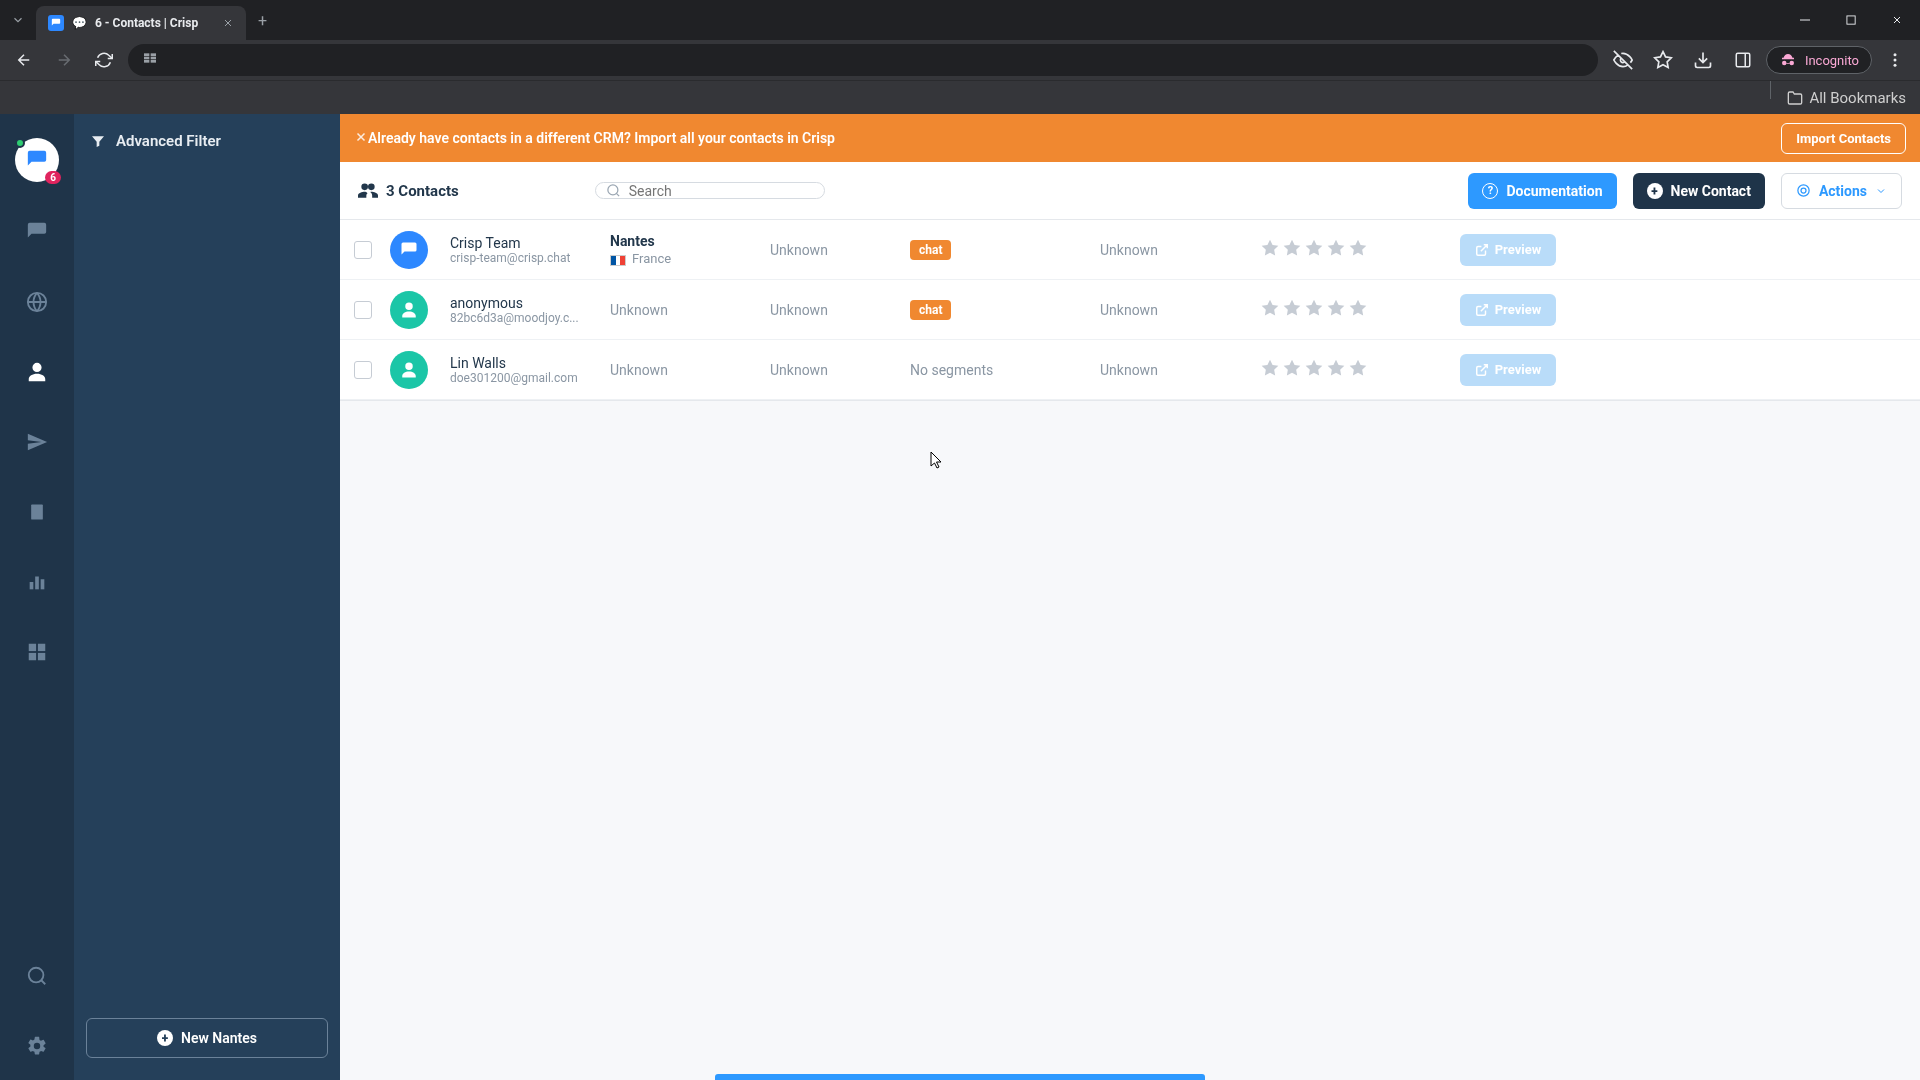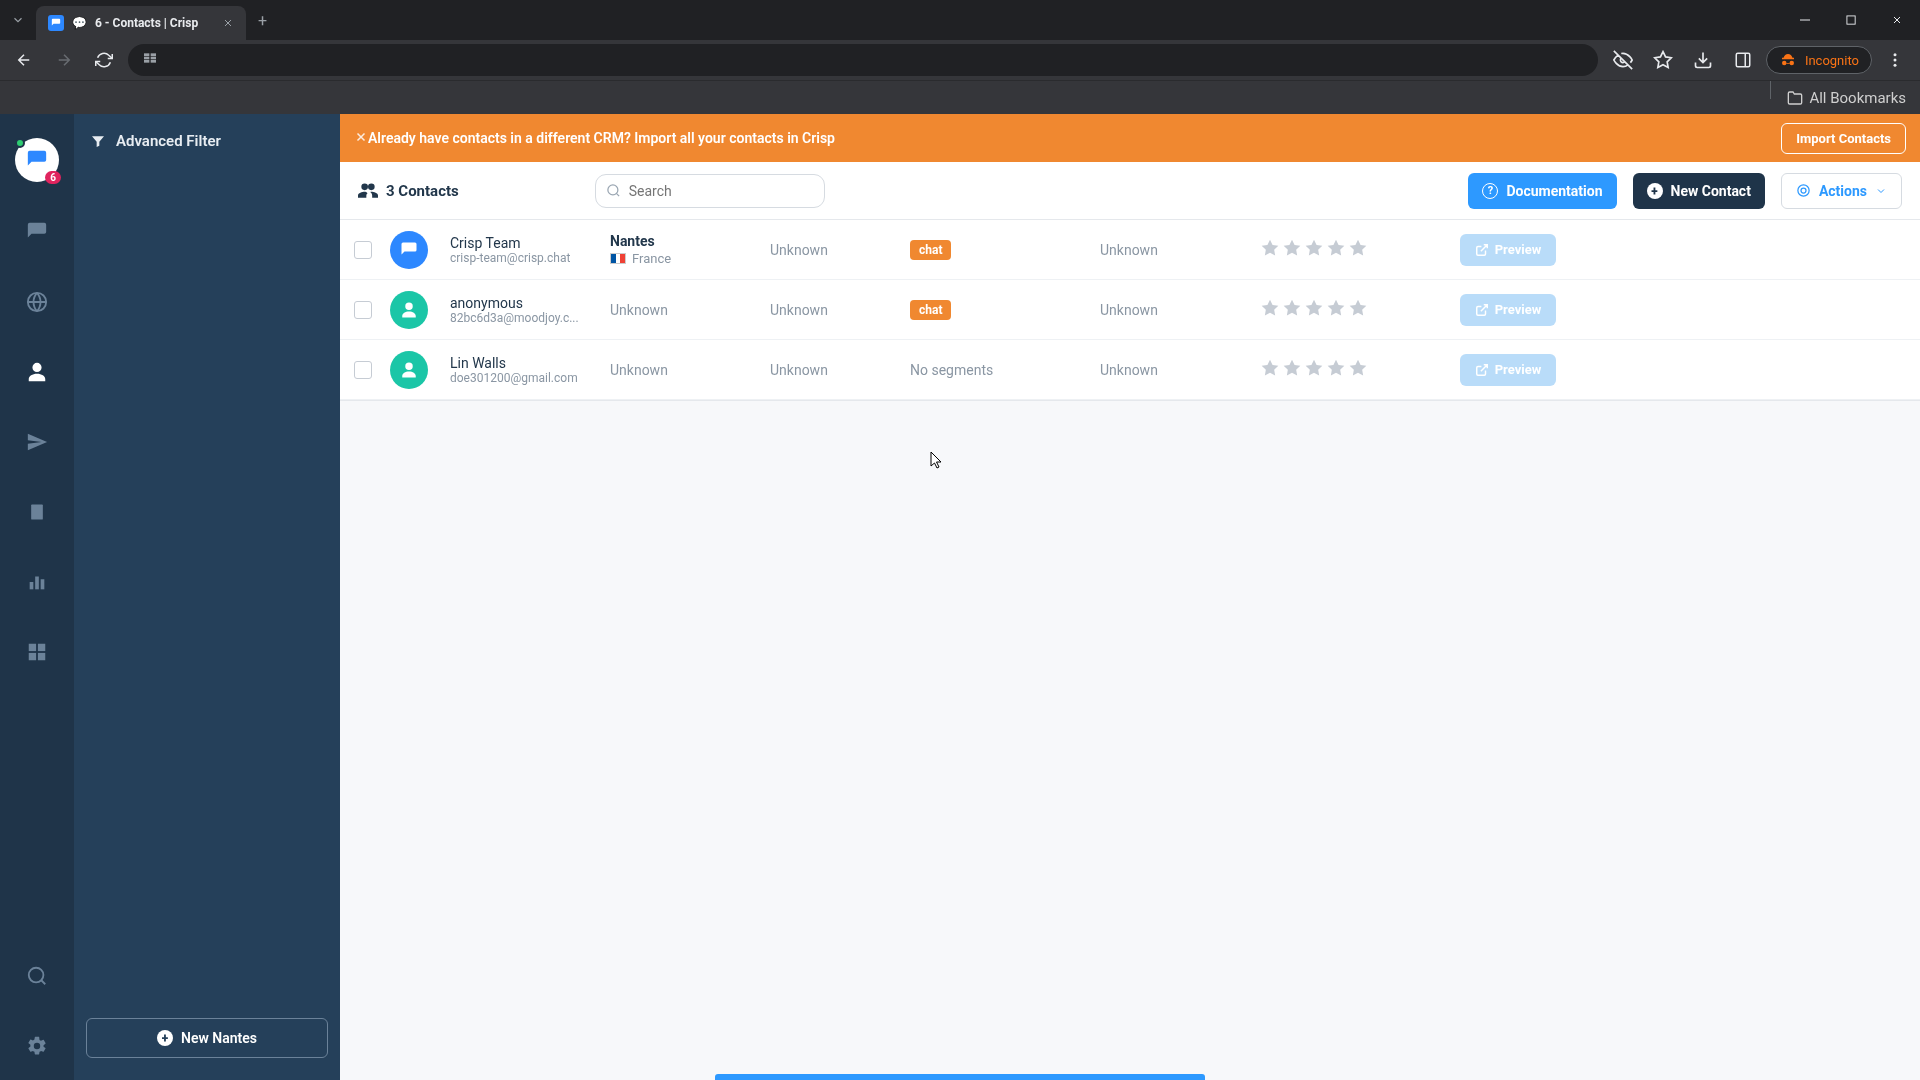--- a/index.html
+++ b/index.html
@@ -19,21 +19,21 @@
 
 .addr-bar { height:40px; background:#35363a; display:flex; align-items:center; padding:0 8px; gap:8px; }
 .nav-btn { width:32px; height:32px; display:flex; align-items:center; justify-content:center; color:#9aa0a6; border-radius:50%; cursor:pointer; }
 .nav-btn.disabled { opacity:.5; }
 .url-wrap { flex:1; height:32px; background:#202124; border-radius:16px; display:flex; align-items:center; padding:0 14px; gap:10px; }
 .url-icon { color:#9aa0a6; }
 .url { color:#cfcfcf; font-size:14px; flex:1; }
 .url .host { color:#e8eaed; }
 .right-icons { display:flex; align-items:center; gap:6px; }
 .ricon { width:34px; height:34px; display:flex; align-items:center; justify-content:center; color:#e8eaed; cursor:pointer; border-radius:50%; }
-.incognito-pill { display:flex; align-items:center; gap:8px; background:#202124; border:1px solid #5f6368; border-radius:16px; padding:4px 12px; color:#f97316; font-size:13px; }
+.incognito-pill { display:flex; align-items:center; gap:8px; background:#202124; border:1px solid #5f6368; border-radius:16px; padding:4px 12px; color:#f9a8d4; font-size:13px; }
 
 .bookmarks-bar { height:34px; background:#35363a; border-top:1px solid #2a2b2e; display:flex; justify-content:flex-end; padding:0 14px; gap:10px; color:#cfcfcf; font-size:15px; }
 .bm-divider { width:1px; height:18px; background:#5f6368; margin-right:6px; }
 .bm-item { display:flex; align-items:center; gap:6px; cursor:pointer; }
 
 
 .app { position:absolute; top:114px; left:0; right:0; bottom:0; display:flex; background:#fff; }
 
 
 .rail { width:74px; background:#1f3449; display:flex; flex-direction:column; align-items:center; padding-top:24px; gap:30px; }
@@ -54,21 +54,21 @@
 
 .main { flex:1; display:flex; flex-direction:column; background:#f7f8fa; min-width:0; }
 
 .banner { background:#f08830; height:48px; display:flex; align-items:center; padding:0 14px; gap:0; color:#fff; }
 .banner-x { cursor:pointer; opacity:.85; }
 .banner-text { font-size:14px; font-weight:600; }
 .banner-btn { margin-left:auto; border:1.5px solid #fff; background:transparent; color:#fff; padding:7px 14px; border-radius:6px; font-size:13px; font-weight:700; cursor:pointer; }
 
 .toolbar { height:58px; background:#fff; border-bottom:1px solid #e5e8ec; display:flex; align-items:center; padding:0 18px; gap:16px; }
 .count { display:flex; align-items:center; gap:8px; color:#22374b; font-weight:700; font-size:15px; }
-.search-wrap { width:230px; height:34px; border:1px solid #d6dbe1; border-radius:11px; display:flex; align-items:center; padding:0 10px; gap:8px; color:#9aa6b2; margin-left:120px; }
+.search-wrap { width:230px; height:17px; border:1px solid #d6dbe1; border-radius:11px; display:flex; align-items:center; padding:0 10px; gap:8px; color:#9aa6b2; margin-left:120px; }
 .search-wrap input { border:none; outline:none; flex:1; font-size:14px; color:#333; background:transparent; }
 .tb-spacer { flex:1; }
 .btn { height:36px; border-radius:6px; display:flex; align-items:center; gap:8px; padding:0 14px; font-size:14px; font-weight:700; cursor:pointer; border:none; }
 .btn-blue { background:#2d99ff; color:#fff; }
 .btn-dark { background:#1f3449; color:#fff; }
 .btn-outline { background:#fff; border:1px solid #d6dbe1; color:#2d99ff; }
 .q-circle { width:16px; height:16px; border:1.5px solid #fff; border-radius:50%; display:flex; align-items:center; justify-content:center; font-size:11px; }
 .plus-circle2 { width:16px; height:16px; background:#fff; border-radius:50%; display:flex; align-items:center; justify-content:center; color:#1f3449; font-size:12px; font-weight:900; }
 
 .table { background:#fff; border-bottom:1px solid #e5e8ec; }
@@ -80,21 +80,21 @@
 .chk { width:18px; height:18px; border:1.5px solid #c6ccd4; border-radius:3px; margin-left:14px; cursor:pointer; }
 .avatar { width:38px; height:38px; border-radius:50%; display:flex; align-items:center; justify-content:center; }
 .avatar.blue { background:#2d88ff; }
 .avatar.green { background:#1bc6a7; }
 .avatar svg { width:18px; height:18px; fill:#fff; }
 .namecell { display:flex; flex-direction:column; }
 .name { font-weight:400; color:#22374b; font-size:14px; }
 .email { color:#8a96a3; font-size:12px; max-width:150px; overflow:hidden; text-overflow:ellipsis; white-space:nowrap; }
 .loc { display:flex; flex-direction:column; gap:2px; }
 .loc-city { font-weight:700; color:#22374b; font-size:14px; }
-.loc-country { display:flex; align-items:center; gap:6px; color:#8a96a3; font-size:13px; }
+.loc-country { display:flex; align-items:flex-end; gap:6px; color:#8a96a3; font-size:13px; }
 .flag { width:16px; height:11px; background:linear-gradient(90deg,#0055a4 33%,#fff 33% 66%,#ef4135 66%); border:0.5px solid #ccc; }
 .unknown { color:#8a96a3; font-size:14px; }
 .chip { background:#f08830; color:#fff; font-size:12px; font-weight:700; padding:3px 9px; border-radius:4px; display:inline-block; }
 .noseg { color:#8a96a3; font-size:14px; }
 .stars { display:flex; gap:2px; }
 .star { color:#c6ccd4; }
 .preview-btn { background:#b9dcf9; color:#fff; height:32px; border-radius:6px; display:flex; align-items:center; justify-content:center; gap:6px; font-size:13px; font-weight:700; cursor:pointer; width:96px; }
 .th-actions { text-align:right; padding-right:20px; }
 
 .cursor { position:absolute; top:451px; left:930px; font-size:14px; color:#000; pointer-events:none; }

